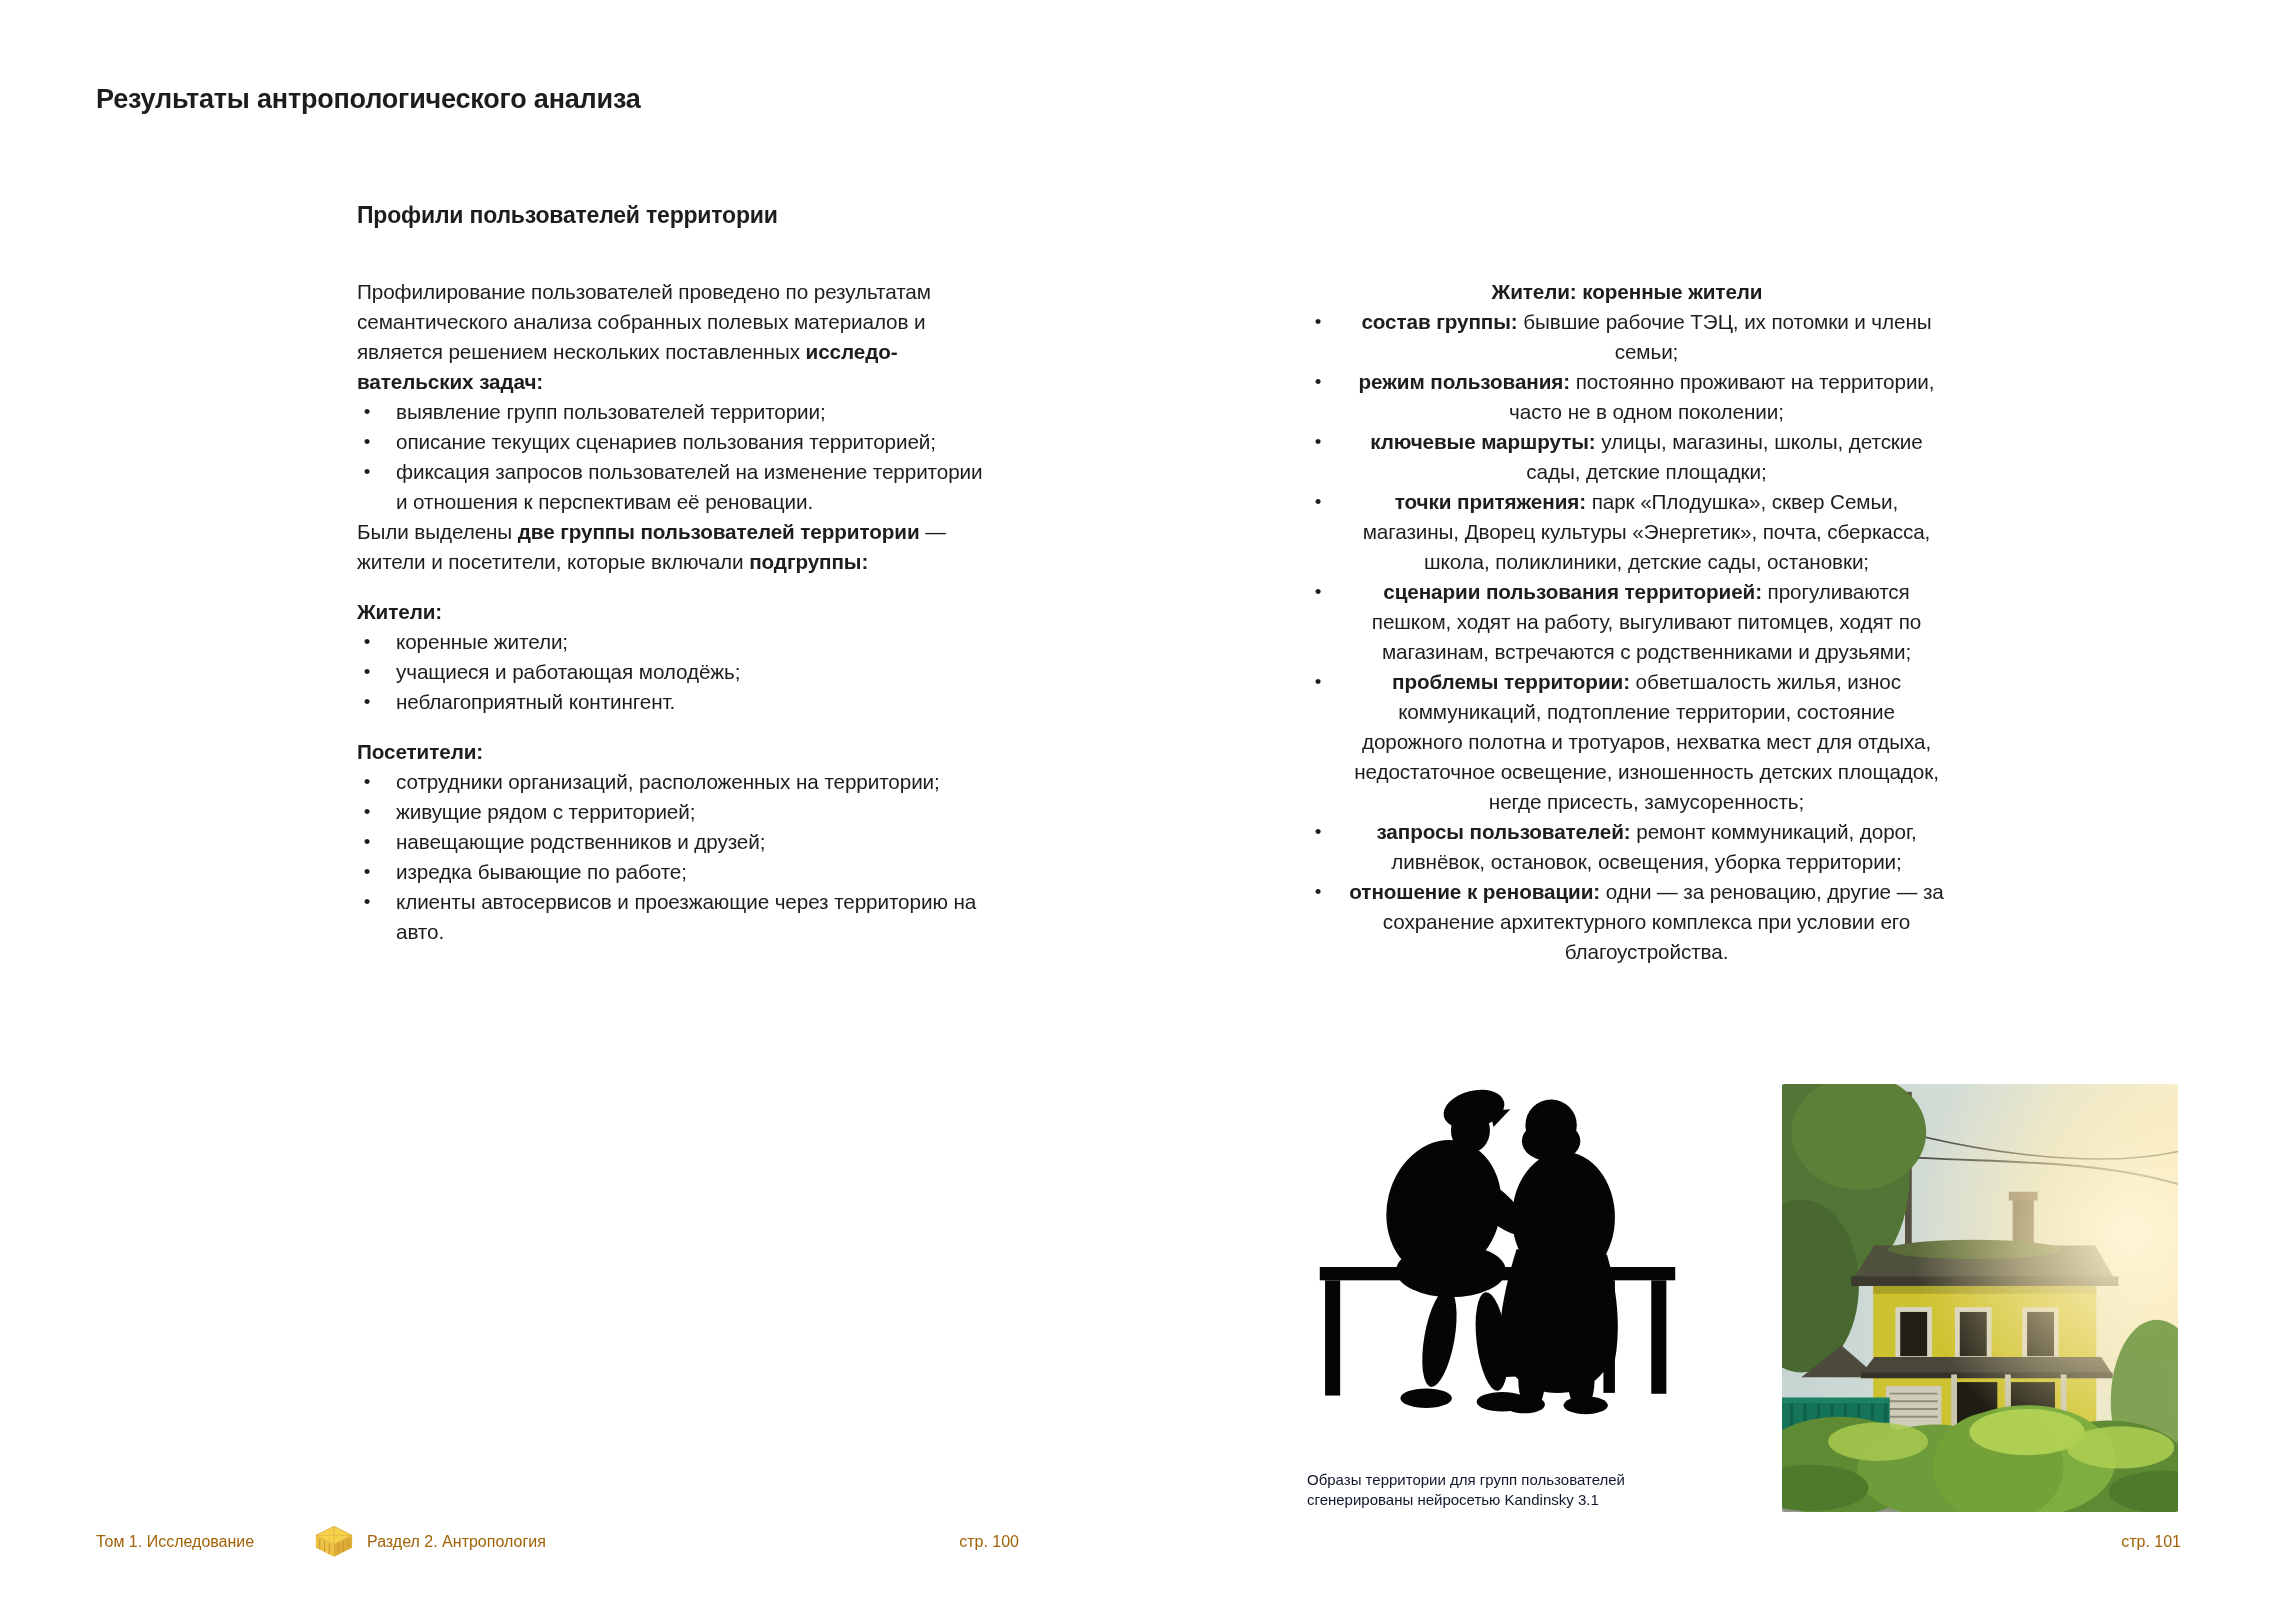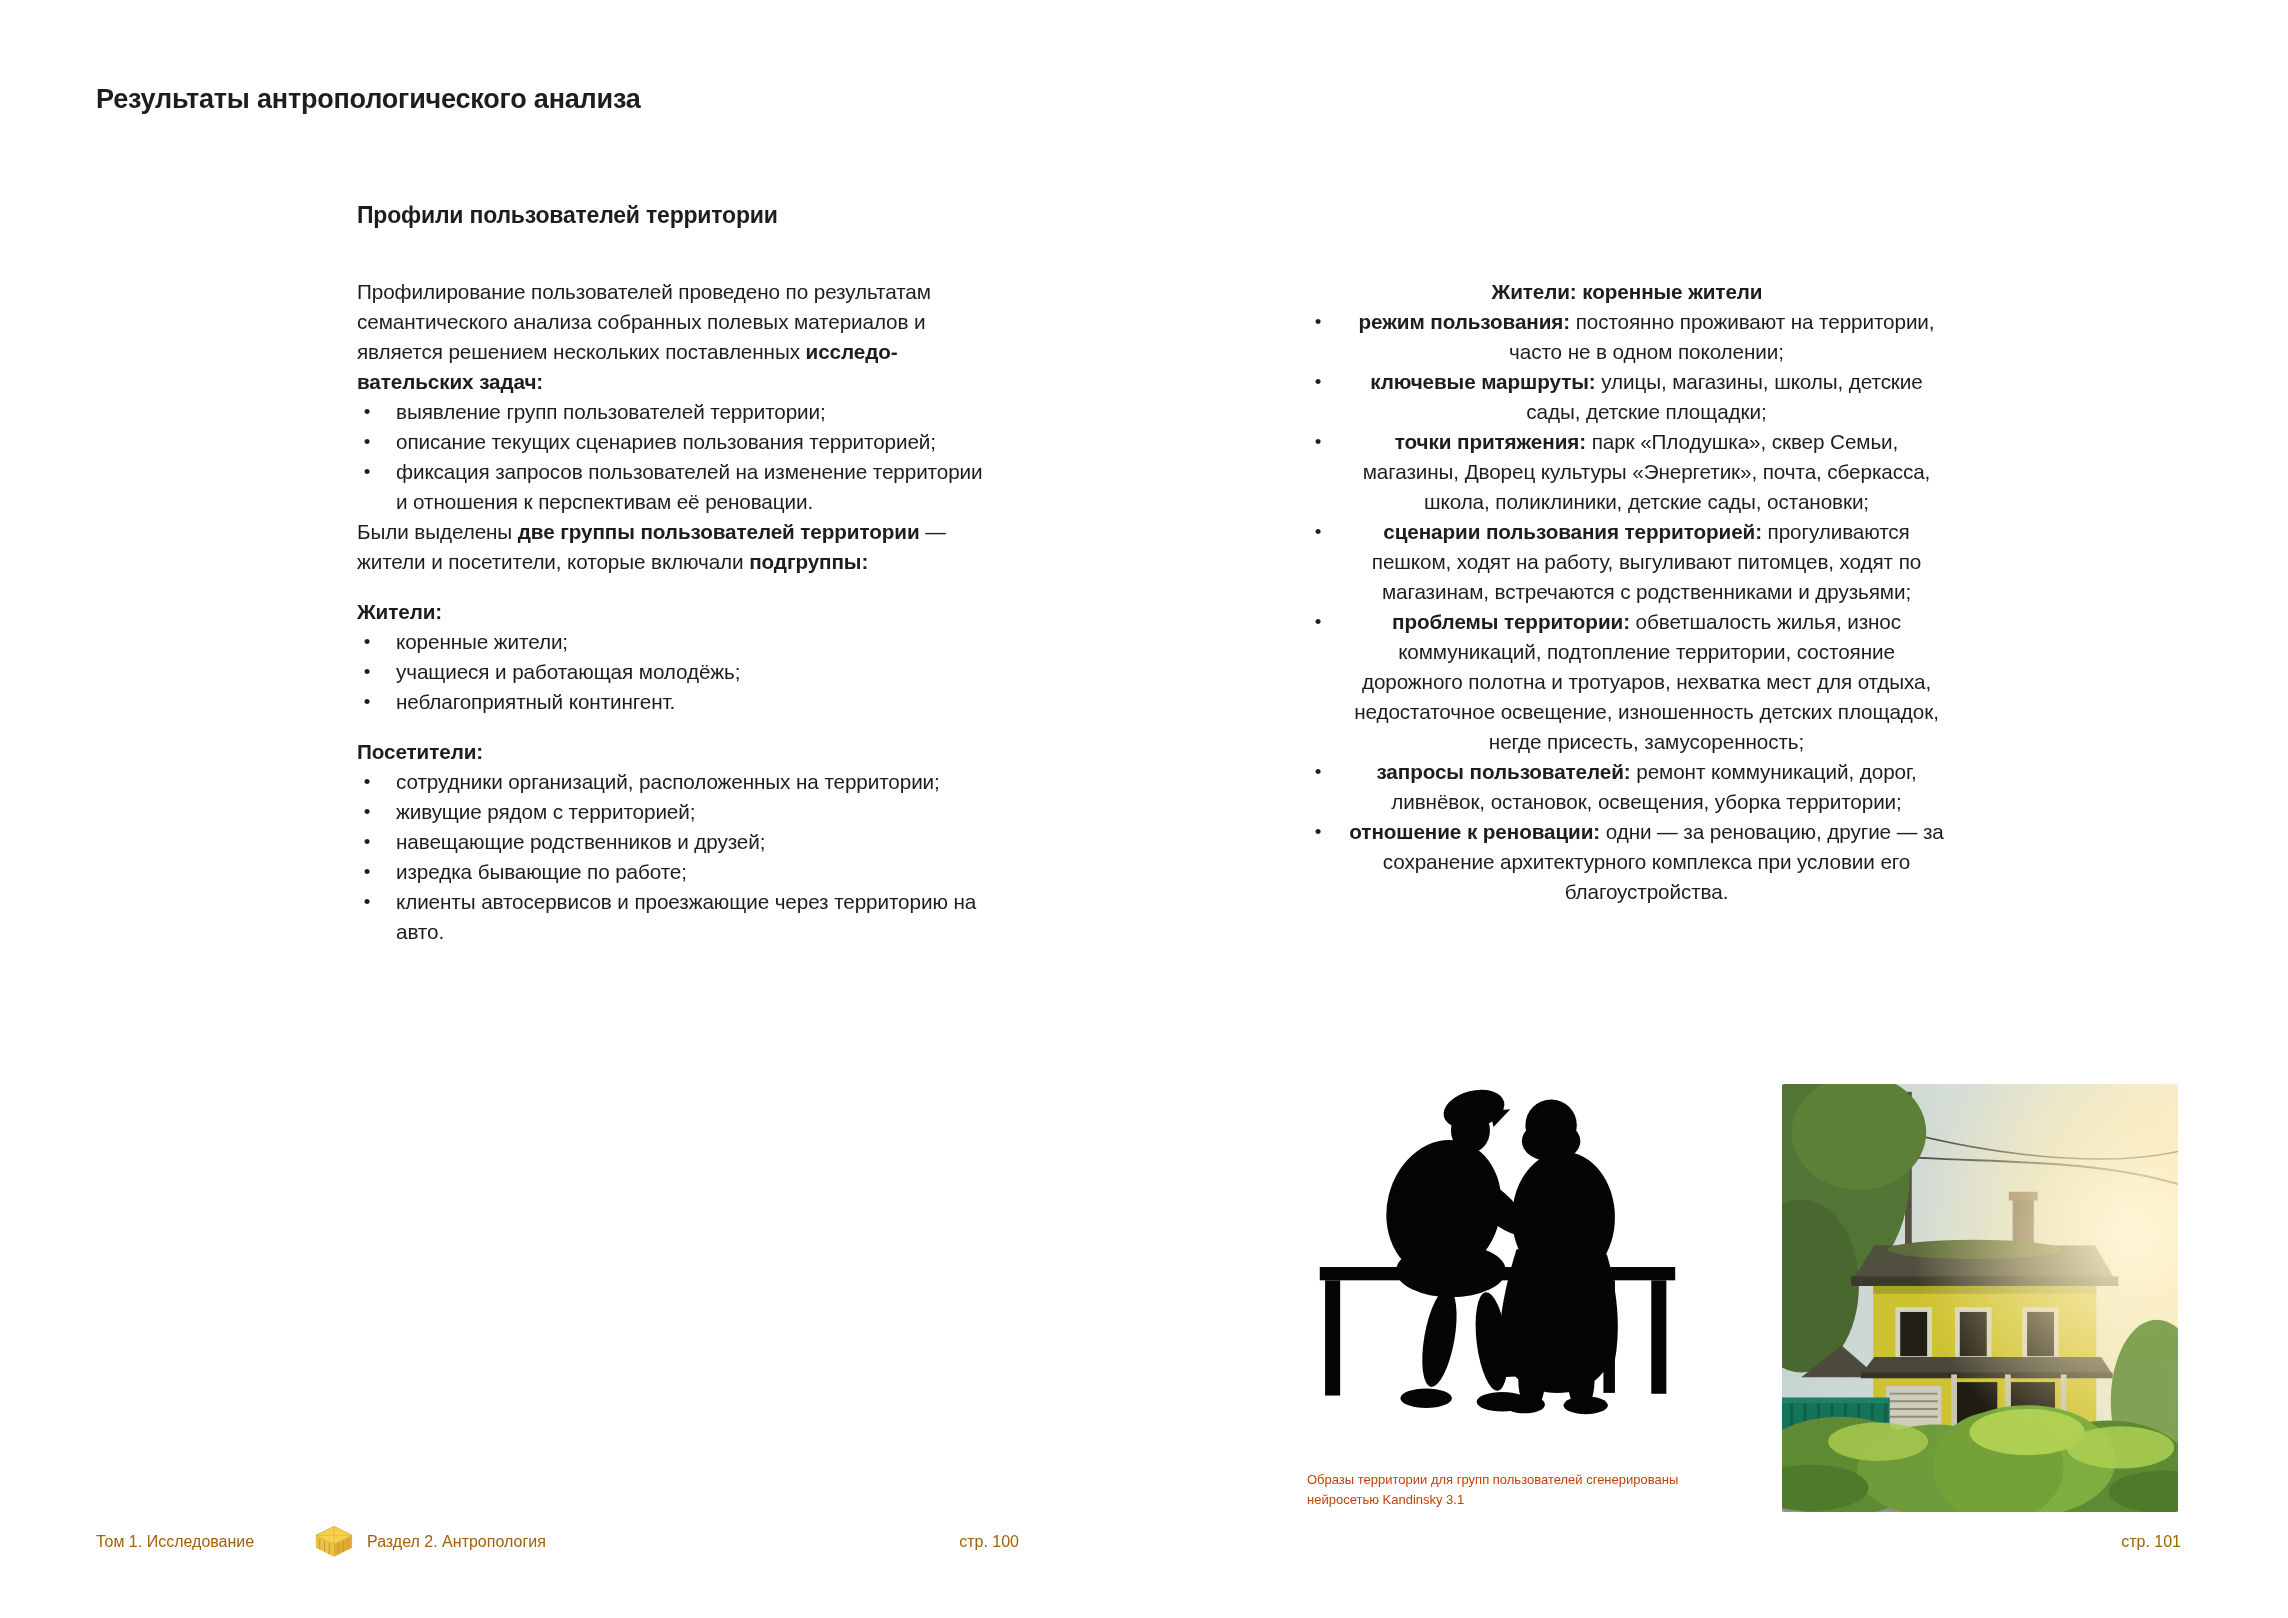--- a/index.html
+++ b/index.html
@@ -16,21 +16,21 @@
   .col-left{left:357px;top:277px;}
   .col-right{left:1308px;top:277px;text-align:center;}
   .col b{font-weight:700;}
   ul.blist{list-style:none;margin:0;padding:0;}
   ul.blist li{position:relative;padding-left:39px;}
   ul.blist li::before{content:"\2022";position:absolute;left:6.7px;top:0;font-size:19px;}
   .mt-groups{margin-top:30px;}
   .sec-h{font-weight:700;margin-top:20px !important;}
   .colh{font-weight:700;}
   .colh2{font-weight:700;margin-top:25px !important;}
-  .caption{left:1307px;top:1470px;width:413px;font-size:13px;line-height:20px;color:#c2410c;}
+  .caption{left:1307px;top:1470px;width:413px;font-size:15px;line-height:20px;color:#0f172a;}
   .footer-text{font-size:16px;color:#a16207;top:1533px;white-space:nowrap;}
   .pagenum{width:106px;text-align:right;}
   .silhouette{left:1318px;top:1072px;}
   .photo{left:1782px;top:1084px;border-radius:1.9px;overflow:hidden;}
 </style>
 </head>
 <body>
 
 <h1 class="abs h1">Результаты антропологического анализа</h1>
 <h2 class="abs h2">Профили пользователей территории</h2>
@@ -55,20 +55,21 @@
     <li>живущие рядом с территорией;</li>
     <li>навещающие родственников и друзей;</li>
     <li>изредка бывающие по работе;</li>
     <li>клиенты автосервисов и проезжающие через террито­рию на авто.</li>
   </ul>
 </div>
 
 <div class="abs col col-right">
   <p class="colh">Жители: коренные жители</p>
   <ul class="blist">
+    <li><b>состав группы:</b><span> бывшие рабочие ТЭЦ, их потомки и чле­ны семьи;</span></li>
     <li><b>режим пользования:</b><span> постоянно проживают на терри­тории, часто не в одном поколении;</span></li>
     <li><b>ключевые маршруты:</b><span> улицы, магазины, школы, детские сады, детские площадки;</span></li>
     <li><b>точки притяжения:</b><span> парк «Плодушка», сквер Семьи, магазины, Дворец культуры «Энергетик», почта, сбер­касса, школа, поликлиники, детские сады, остановки;</span></li>
     <li><b>сценарии пользования территорией:</b><span> прогуливаются пешком, ходят на работу, выгуливают питомцев, ходят по магазинам, встречаются с родственниками и друзья­ми;</span></li>
     <li><b>проблемы территории:</b><span> обветшалость жилья, износ коммуникаций, подтопление территории, состояние дорожного полотна и тротуаров, нехватка мест для от­дыха, недостаточное освещение, изношенность детских площадок, негде присесть, замусоренность;</span></li>
     <li><b>запросы пользователей:</b><span> ремонт коммуникаций, дорог, ливнёвок, остановок, освещения, уборка территории;</span></li>
     <li><b>отношение к реновации:</b><span> одни — за реновацию, другие — за сохранение архитектурного комплекса при усло­вии его благоустройства.</span></li>
   </ul>
 </div>
 

